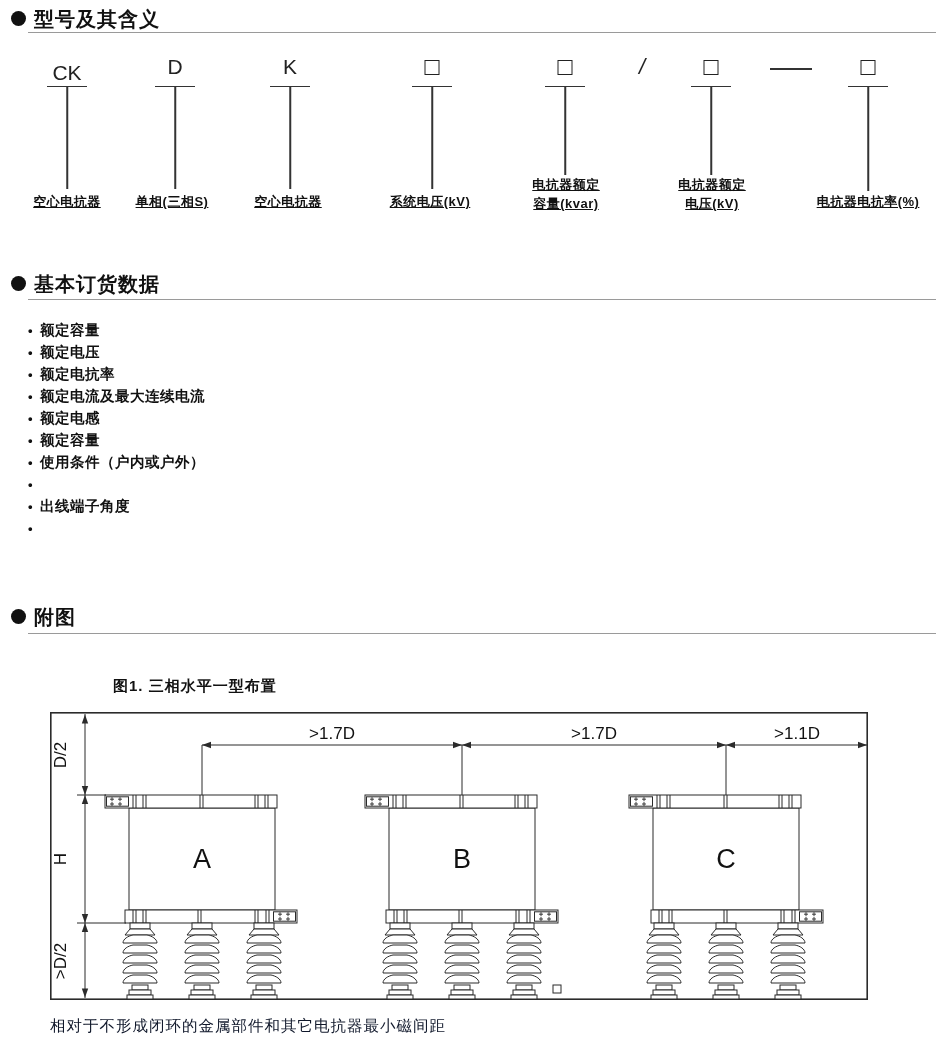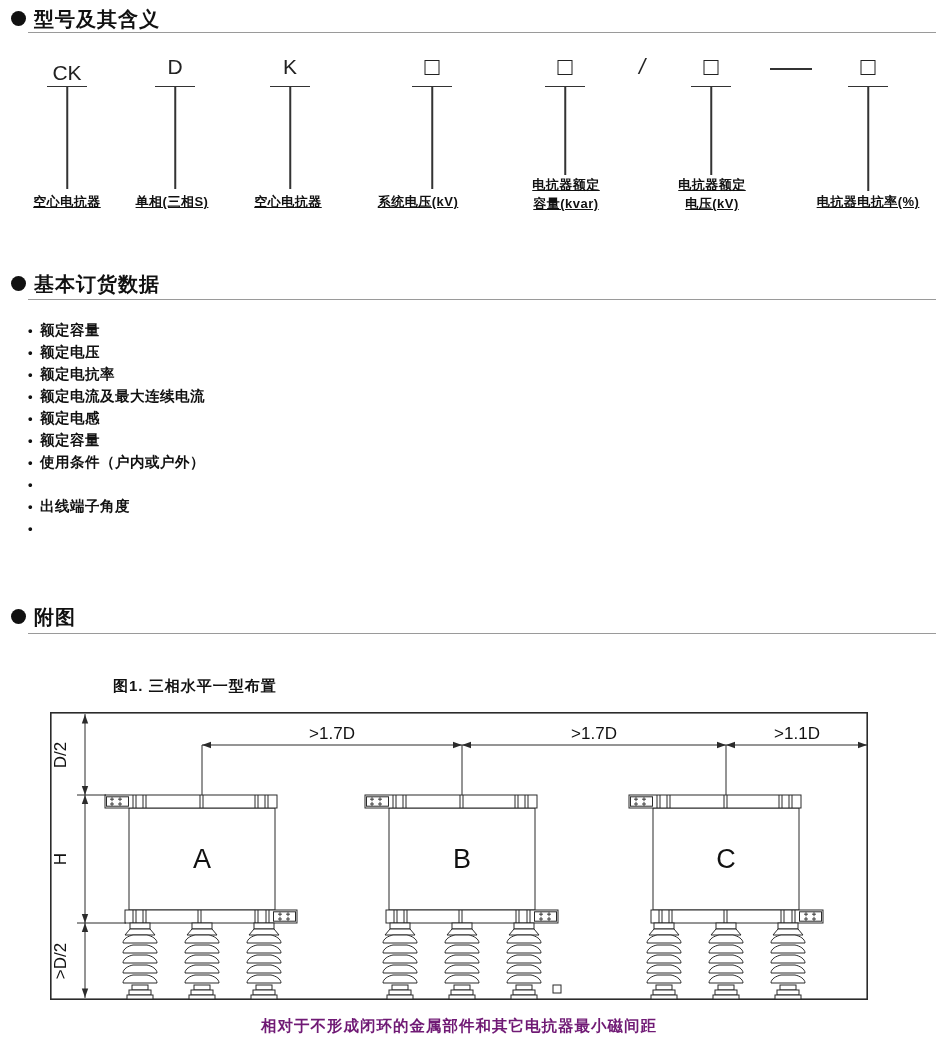--- a/index.html
+++ b/index.html
@@ -15,21 +15,21 @@
   .tee{position:absolute;width:40px;border-top:1.7px solid #333;transform:translateX(-50%);}
   .vline{position:absolute;width:1.5px;background:#333;transform:translateX(-50%);}
   .mlabel{position:absolute;transform:translateX(-50%);font-size:13px;font-weight:bold;
           white-space:nowrap;text-align:center;line-height:19px;color:#111;letter-spacing:0.5px;text-decoration:underline;}
   .sep-slash{position:absolute;transform:translateX(-50%);font-size:22px;color:#222;font-style:italic;}
   .sep-dash{position:absolute;width:42px;border-top:2px solid #333;}
   
   .oli{height:22px;display:flex;align-items:center;font-size:14.5px;font-weight:bold;color:#111;letter-spacing:0.5px;}
   .oli .dot{width:12px;font-size:13px;}
   .fig-caption{position:absolute;font-size:15px;font-weight:bold;color:#111;letter-spacing:1px;}
-  .fig-note{position:absolute;left:50px;width:818px;text-align:center;font-size:15.5px;font-weight:bold;color:#701a75;letter-spacing:1px;}
+  .fig-note{position:absolute;left:50px;width:818px;font-size:15.5px;font-weight:normal;color:#0f172a;letter-spacing:1px;}
   svg{position:absolute;}
   svg text{font-family:"Liberation Sans","DejaVu Sans",sans-serif;}
 </style>
 </head>
 <body>
 
 <div id="page">
 
   <div class="sec-bullet" style="left:11px;top:11px;"></div>
   <div class="sec-title" style="left:34px;top:6px;">型号及其含义</div>
@@ -46,21 +46,21 @@
   <div class="mlabel" style="left:172px;top:192px;">单相(三相S)</div>
 
   <div class="sym" style="left:290px;top:55px;">K</div>
   <div class="tee" style="left:290px;top:86px;"></div>
   <div class="vline" style="left:290px;top:87px;height:102px;"></div>
   <div class="mlabel" style="left:288px;top:192px;">空心电抗器</div>
 
   <div class="sym-box" style="left:432px;top:60px;"></div>
   <div class="tee" style="left:432px;top:86px;"></div>
   <div class="vline" style="left:432px;top:87px;height:102px;"></div>
-  <div class="mlabel" style="left:418px;top:192px;">系统电压(kV)</div>
+  <div class="mlabel" style="left:430px;top:192px;">系统电压(kV)</div>
 
   <div class="sym-box" style="left:565px;top:60px;"></div>
   <div class="tee" style="left:565px;top:86px;"></div>
   <div class="vline" style="left:565px;top:87px;height:88px;"></div>
   <div class="mlabel" style="left:566px;top:175px;">电抗器额定</div>
   <div class="mlabel" style="left:566px;top:194px;">容量(kvar)</div>
 
   <div class="sep-slash" style="left:642px;top:54px;">/</div>
 
   <div class="sym-box" style="left:711px;top:60px;"></div>

